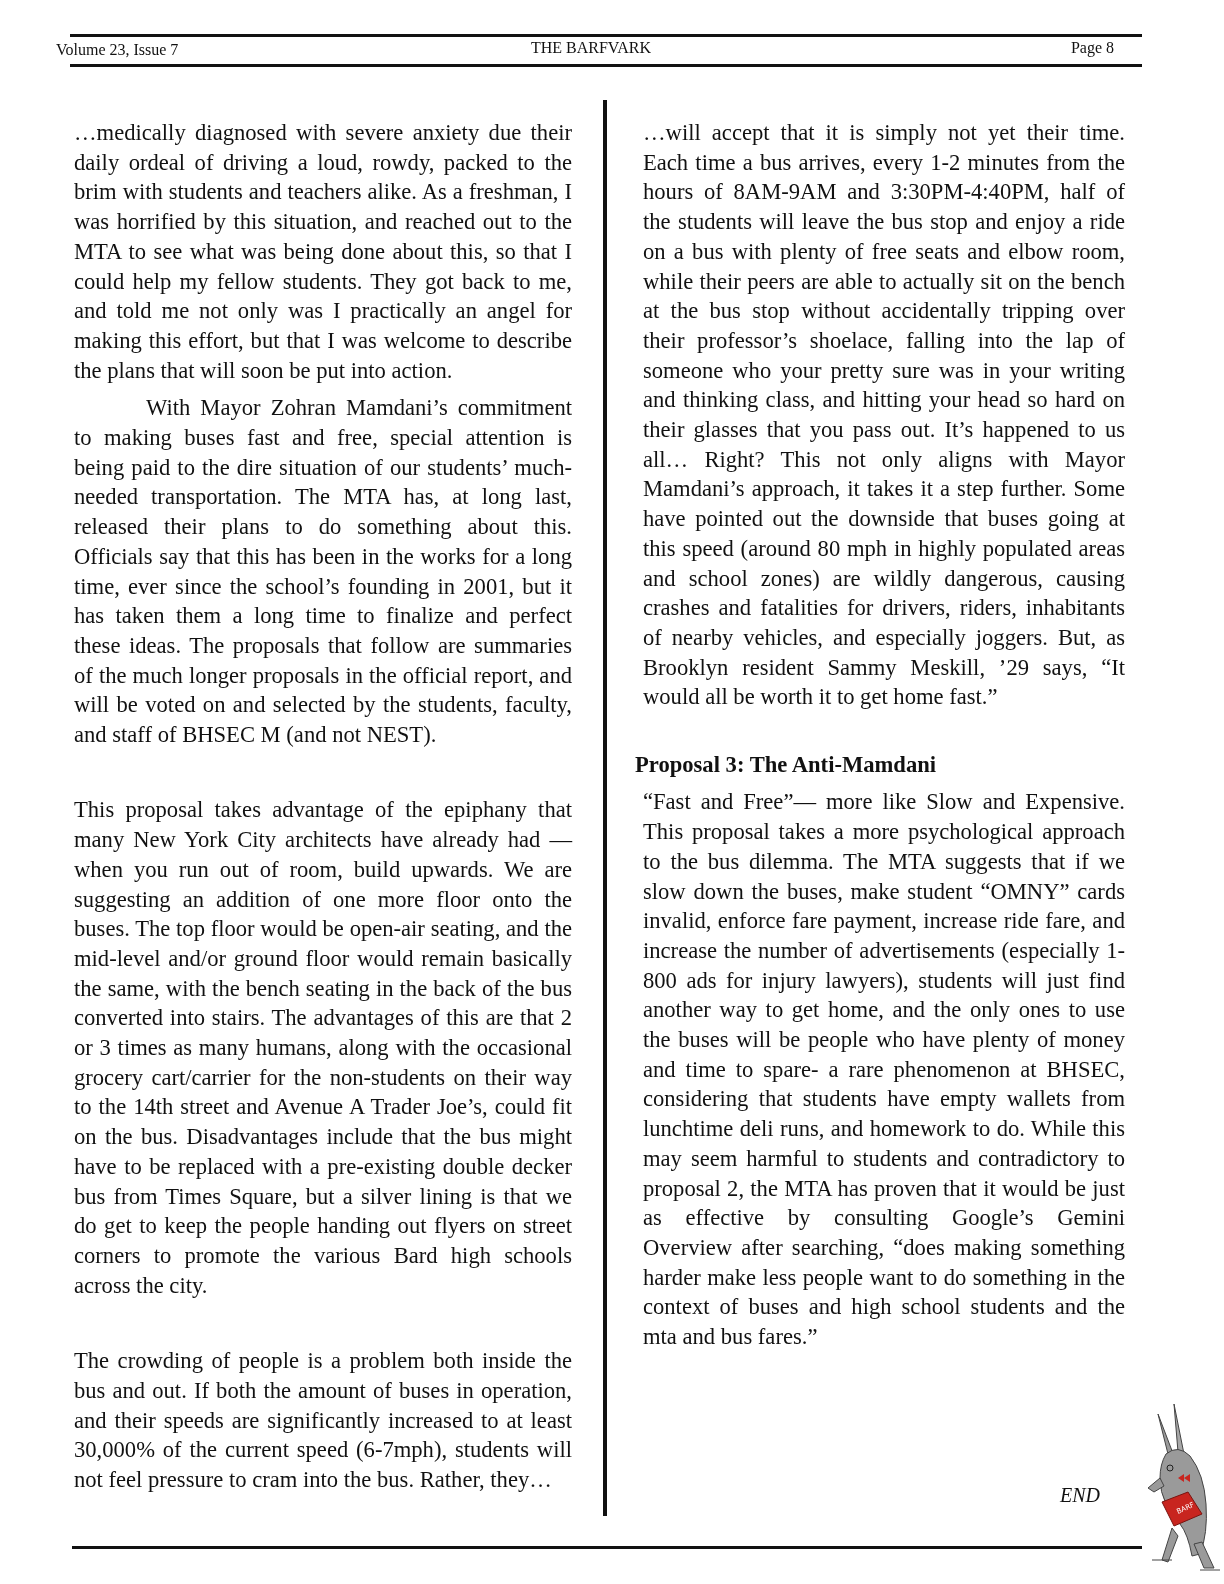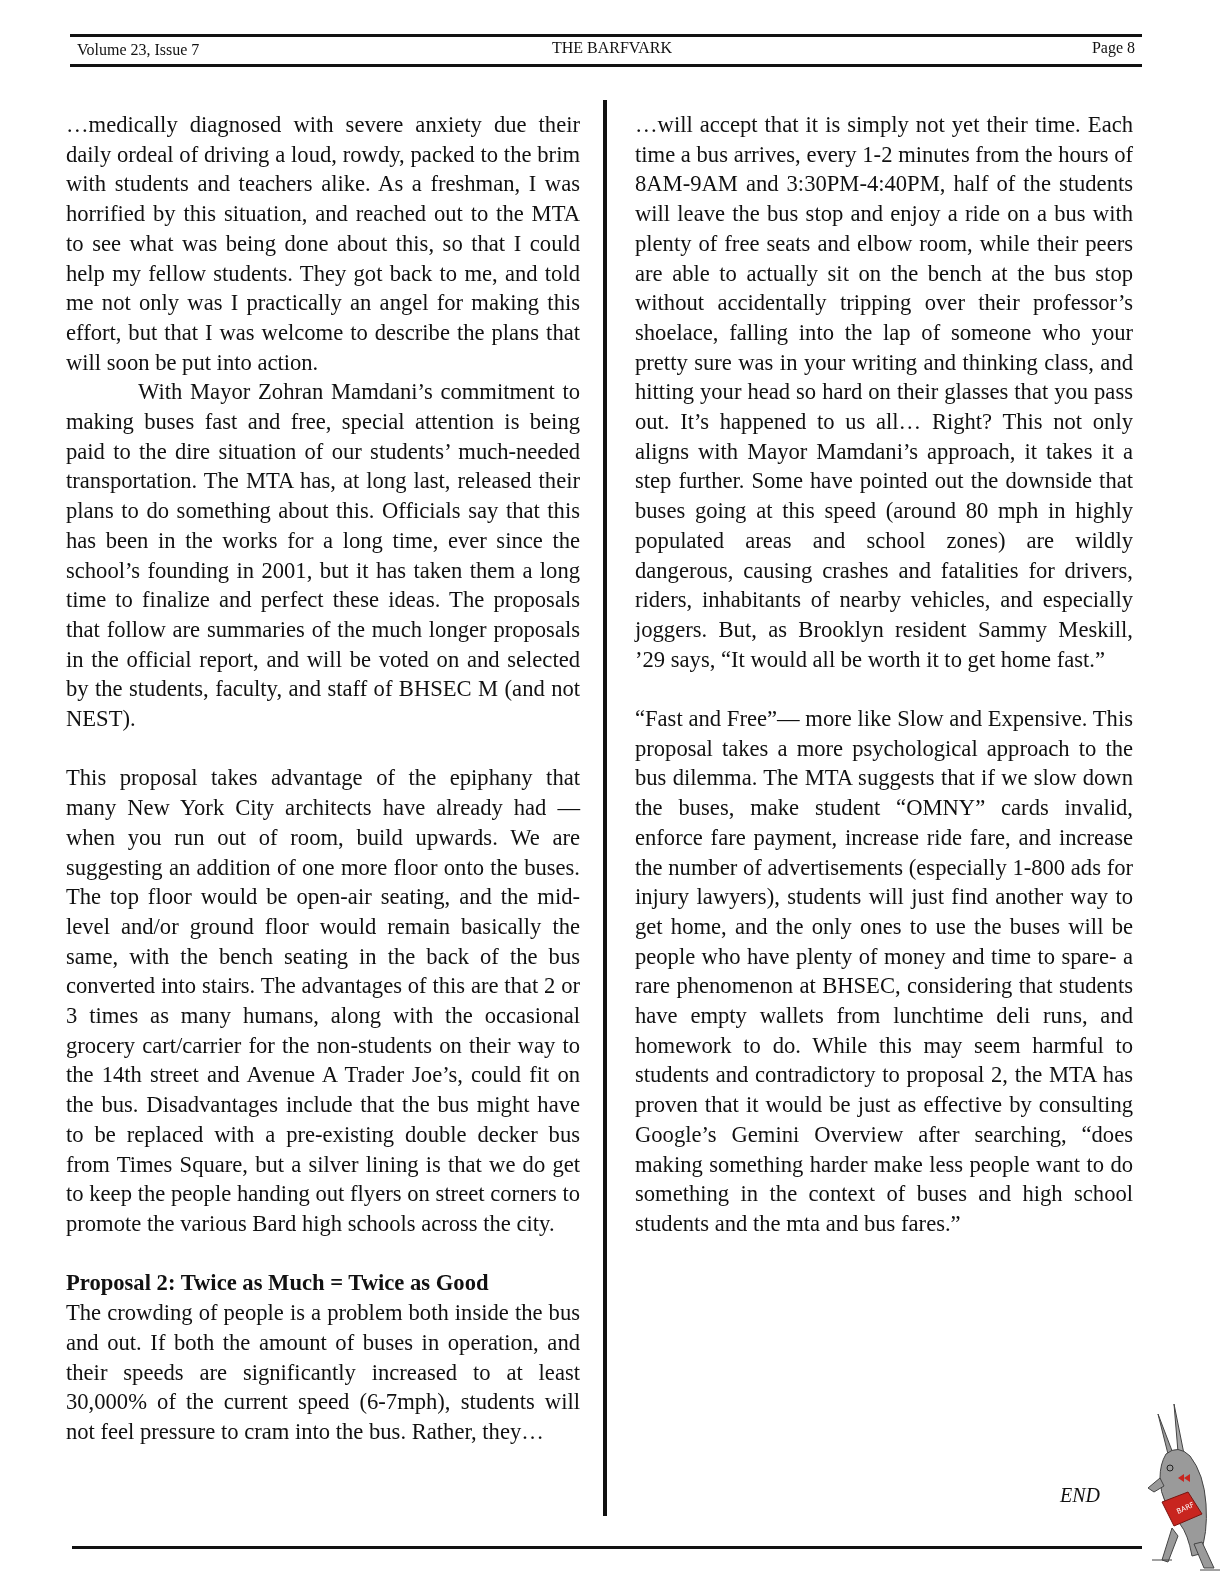--- a/index.html
+++ b/index.html
@@ -1,26 +1,26 @@
 <!DOCTYPE html>
 <html><head>
 <meta charset="utf-8">
 <style>
   html, body { margin: 0; padding: 0; background: #ffffff; }
   body { width: 1224px; height: 1584px; position: relative; overflow: hidden; font-family: "Liberation Serif", "DejaVu Serif", serif; color: #111; }
   .rule-top { position: absolute; left: 70px; top: 34px; width: 1072px; height: 3px; background: #111; }
   .rule-head-bottom { position: absolute; left: 70px; top: 64px; width: 1072px; height: 3px; background: #111; }
-  .header { position: absolute; left: 77px; top: 40px; width: 1058px; height: 22px; font-size: 16px; }
+  .header { position: absolute; left: 56px; top: 40px; width: 1058px; height: 22px; font-size: 16px; }
   .header .left { position: absolute; left: 0; top: 1px; }
   .header .center { position: absolute; left: 0; width: 1070px; text-align: center; top: -1px; }
   .header .right { position: absolute; right: 0; top: -1px; text-align: right; }
   .col { position: absolute; top: 110px; width: 514px; font-size: 22.6px; line-height: 29.7px; text-align: justify; }
   .col.left { left: 66px; }
   .col.right { left: 635px; width: 498px; }
-  .col p { margin: 0; }
+  .col p { margin: 8px; }
   .col p.indent { text-indent: 72px; }
   .col .gap { height: 29.7px; }
   .col h3 { margin: 0; font-size: 22.6px; font-weight: bold; line-height: 29.7px; }
   .divider { position: absolute; left: 603px; top: 100px; width: 4px; height: 1416px; background: #111; }
   .rule-bottom { position: absolute; left: 72px; top: 1546px; width: 1070px; height: 3px; background: #111; }
   .end { position: absolute; left: 1060px; top: 1484px; width: 72px; font-style: italic; font-size: 20px; }
   .mascot { position: absolute; left: 1144px; top: 1404px; width: 80px; height: 170px; }
 </style>
 </head>
 <body>
@@ -32,29 +32,29 @@
   <span class="right">Page 8</span>
 </div>
 <div class="rule-head-bottom"></div>
 
 <div class="col left">
   <p>…medically diagnosed with severe anxiety due their daily ordeal of driving a loud, rowdy, packed to the brim with students and teachers alike. As a freshman, I was horrified by this situation, and reached out to the MTA to see what was being done about this, so that I could help my fellow students. They got back to me, and told me not only was I practically an angel for making this effort, but that I was welcome to describe the plans that will soon be put into action.</p>
   <p class="indent">With Mayor Zohran Mamdani’s commitment to making buses fast and free, special attention is being paid to the dire situation of our students’ much-needed transportation. The MTA has, at long last, released their plans to do something about this. Officials say that this has been in the works for a long time, ever since the school’s founding in 2001, but it has taken them a long time to finalize and perfect these ideas. The proposals that follow are summaries of the much longer proposals in the official report, and will be voted on and selected by the students, faculty, and staff of BHSEC M (and not NEST).</p>
   <div class="gap"></div>
   <p>This proposal takes advantage of the epiphany that many New York City architects have already had — when you run out of room, build upwards. We are suggesting an addition of  one more floor onto the buses. The top floor would be open-air seating, and the mid-level and/or ground floor would remain basically the same, with the bench seating in the back of the bus converted into stairs. The advantages of this are that 2 or 3 times as many humans, along with the occasional grocery cart/carrier for the non-students on their way to the 14th street and Avenue A Trader Joe’s, could fit on the bus. Disadvantages include that the bus might have to be replaced with a pre-existing double decker bus from Times Square, but a silver lining is that we do get to keep the people handing out flyers on street corners to promote the various Bard high schools across the city.</p>
   <div class="gap"></div>
-  <h3>Proposal 2: Twice as Much = Twice as Good</h3>
   <p>The crowding of people is a problem both inside the bus and out. If both the amount of buses in operation, and their speeds are significantly increased to at least 30,000% of the current speed (6-7mph), students will not feel pressure to cram into the bus. Rather, they…</p>
 </div>
 
 <div class="divider"></div>
 
 <div class="col right">
   <p>…will accept that it is simply not yet their time. Each time a bus arrives, every 1-2 minutes from the hours of 8AM-9AM and 3:30PM-4:40PM, half of the students will leave the bus stop and enjoy a ride on a bus with plenty of free seats and elbow room, while their peers are able to actually sit on the bench at the bus stop without accidentally tripping over their professor’s shoelace, falling into the lap of someone who your pretty sure was in your writing and thinking class, and hitting your head so hard on their glasses that you pass out. It’s happened to us all… Right? This not only aligns with Mayor Mamdani’s approach, it takes it a step further. Some have pointed out the downside that buses going at this speed (around 80 mph in highly populated areas and school zones) are wildly dangerous, causing crashes and fatalities for drivers, riders, inhabitants of nearby vehicles, and especially joggers. But, as Brooklyn resident Sammy Meskill, ’29 says, “It would all be worth it to get home fast.”</p>
   <div class="gap"></div>
+  <h3>Proposal 3: The Anti-Mamdani</h3>
   <p>“Fast and Free”—  more like Slow and Expensive. This proposal takes a more psychological approach to the bus dilemma. The MTA suggests that if we slow down the buses, make student “OMNY” cards invalid, enforce fare payment, increase ride fare, and increase the number of advertisements (especially 1-800 ads for injury lawyers), students will just find another way to get home, and the only ones to use the buses will be people who have plenty of money and time to spare- a rare phenomenon at BHSEC, considering that students have  empty wallets from lunchtime deli runs, and homework to do. While this may seem harmful to students and contradictory to proposal 2, the MTA has proven that it would be just as effective by consulting Google’s Gemini Overview after searching, “does making something harder make less people want to do something in the context of buses and high school students and the mta and bus fares.”</p>
 </div>
 
 <div class="end">END</div>
 
 <svg class="mascot" viewBox="0 0 80 170" xmlns="http://www.w3.org/2000/svg">
   <path d="M14 10 L24 50 L30 52 Z" fill="#9a9a9a" stroke="#444" stroke-width="1"></path>
   <path d="M30 0 L34 48 L40 50 Z" fill="#a8a8a8" stroke="#444" stroke-width="1"></path>
   <path d="M22 50 Q34 40 46 52 Q60 70 62 100 Q64 130 56 150 L48 152 Q44 130 36 120 Q28 110 22 100 Q16 88 16 74 Q16 60 22 50 Z" fill="#9a9a9a" stroke="#444" stroke-width="1"></path>
   <path d="M16 74 L4 84 L10 88 L20 82 Z" fill="#9a9a9a" stroke="#444" stroke-width="1"></path>

